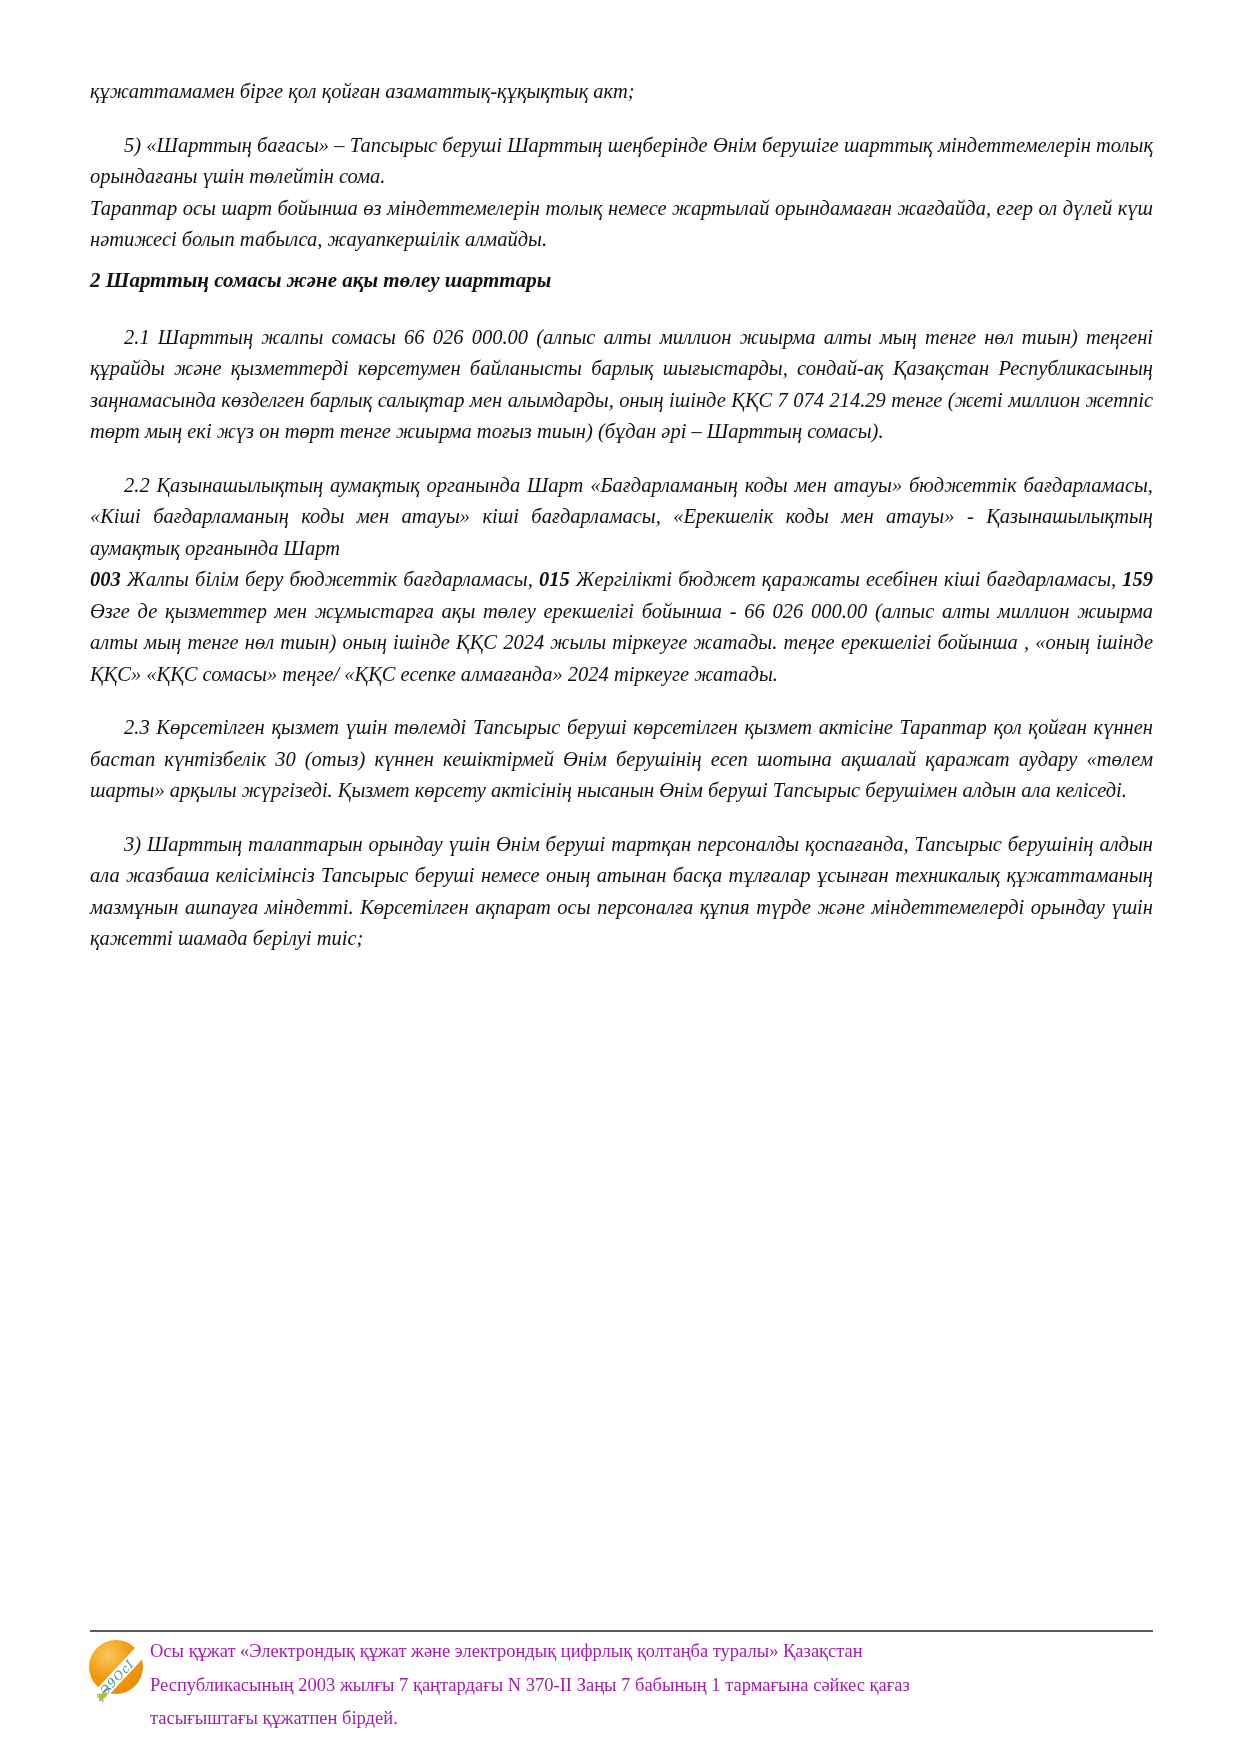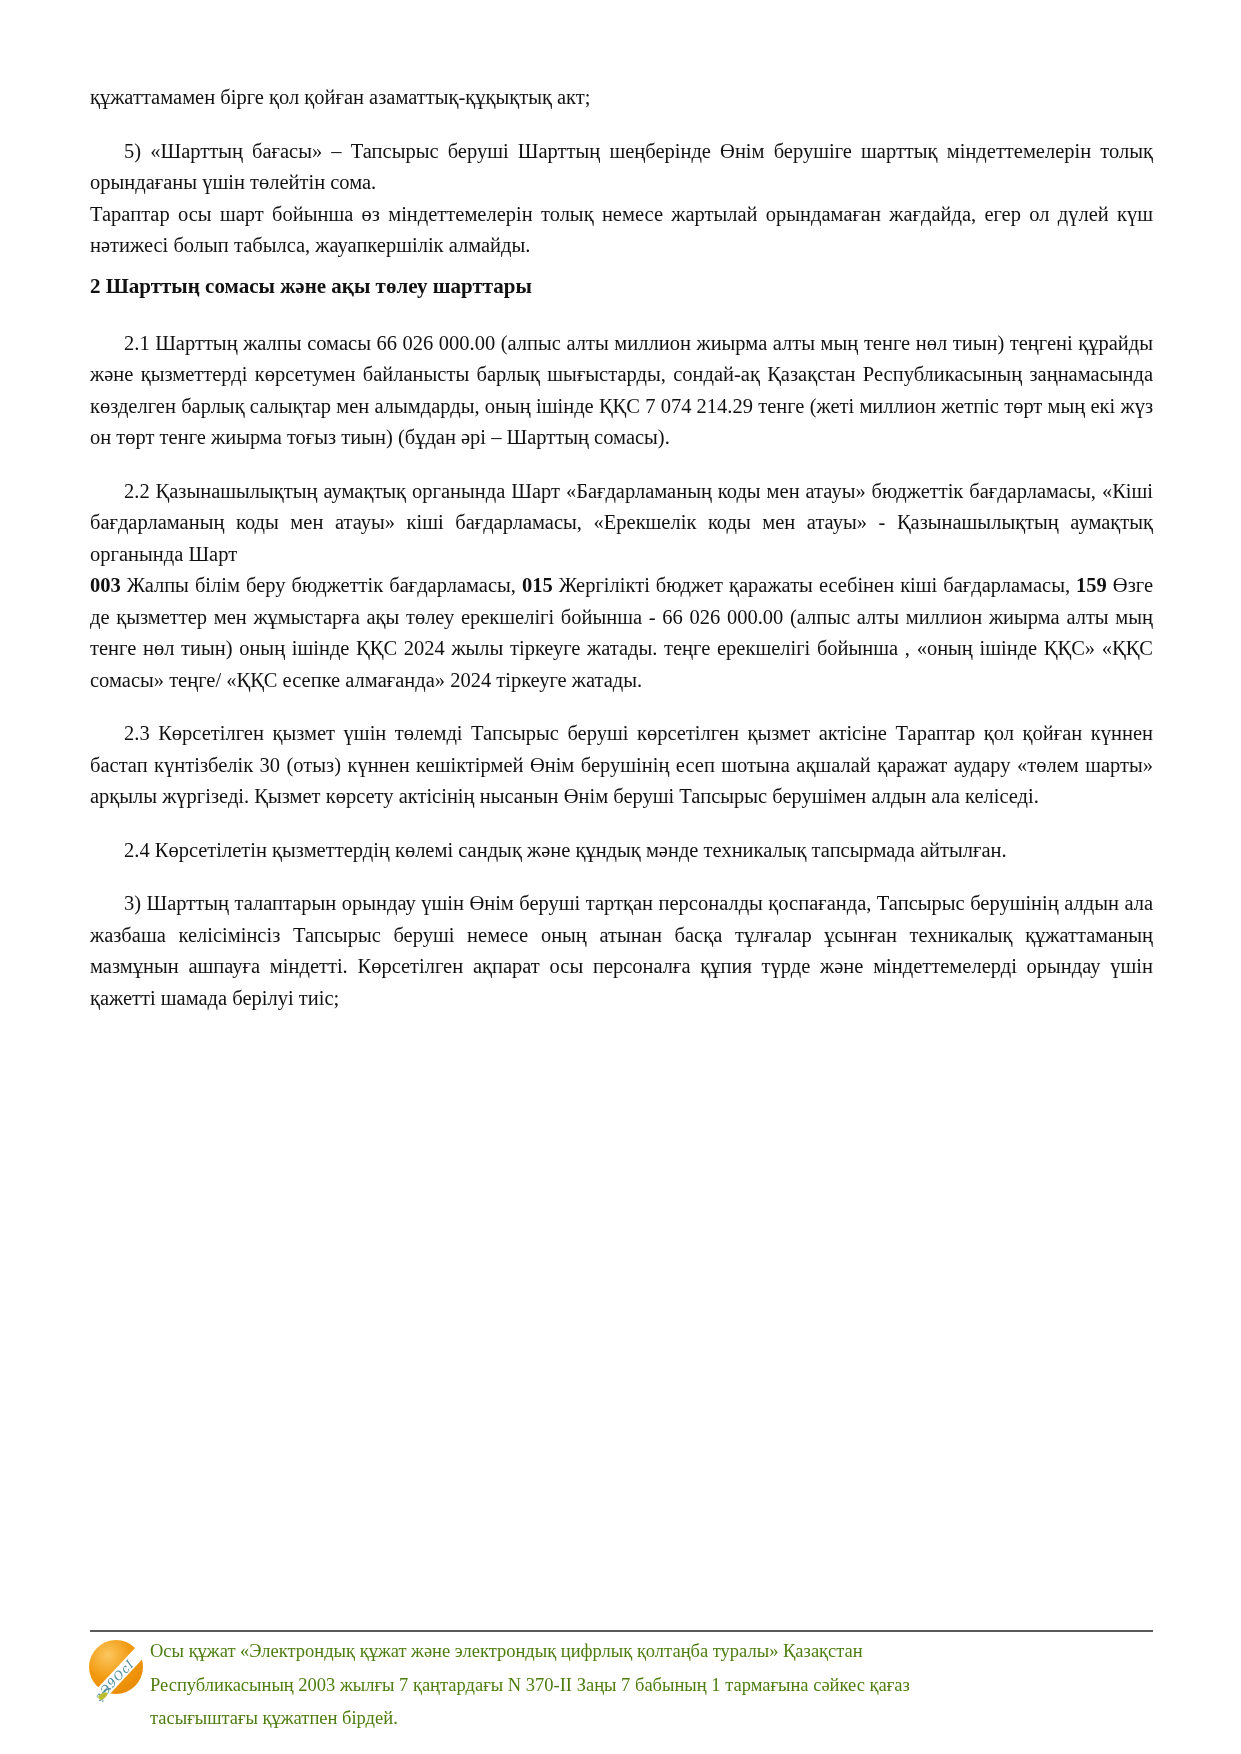--- a/index.html
+++ b/index.html
@@ -9,22 +9,23 @@
     height: 1754px;
     margin: 0 auto;
     background: #ffffff;
     font-family: "Liberation Serif", "DejaVu Serif", serif;
     color: #111111;
     overflow: hidden;
   }
   .content {
     position: absolute;
     left: 90px;
-    top: 82px;
+    top: 76px;
     width: 1063px;
+    font-style: italic;
   }
   .p {
     font-size: 20.5px;
     line-height: 31.5px;
     text-align: justify;
     white-space: pre-wrap;
     margin: 22px 0 0 0;
   }
   .p.indent { text-indent: 34px; }
   .p.noindent { text-indent: 0; }
@@ -55,39 +56,38 @@
     top: 5px;
     width: 60px;
     height: 70px;
   }
   .footer-note {
     margin: 5px 0 0 60px;
     font-size: 18.5px;
     line-height: 33.5px;
     white-space: pre-line;
     text-align: left;
-    color: #4d7c0f;
+    color: #a21caf;
   }
 </style>
 </head>
 <body>
 
 <div class="page">
 
   <div class="content">
 
   <div class="p noindent"><span>құжаттамамен бірге қол қойған азаматтық-құқықтық акт;</span></div>
       <div class="p indent"><span>5) «Шарттың бағасы» – Тапсырыс беруші Шарттың шеңберінде Өнім берушіге шарттық міндеттемелерін толық орындағаны үшін төлейтін сома.
 Тараптар осы шарт бойынша өз міндеттемелерін толық немесе жартылай орындамаған жағдайда, егер ол дүлей күш нәтижесі болып табылса, жауапкершілік алмайды.</span></div>
       <div class="h"><span>2 Шарттың сомасы және ақы төлеу шарттары</span></div>
       <div class="p indent"><span>2.1 Шарттың жалпы сомасы 66 026 000.00 (алпыс алты миллион жиырма алты мың тенге нөл тиын) теңгені құрайды және қызметтерді көрсетумен байланысты барлық шығыстарды, сондай-ақ Қазақстан Республикасының заңнамасында көзделген барлық салықтар мен алымдарды, оның ішінде ҚҚС 7 074 214.29 тенге (жеті миллион жетпіс төрт мың екі жүз он төрт тенге жиырма тоғыз тиын) (бұдан әрі – Шарттың сомасы).</span></div>
       <div class="p indent"><span>2.2 Қазынашылықтың аумақтық органында Шарт «Бағдарламаның коды мен атауы» бюджеттік бағдарламасы, «Кіші бағдарламаның коды мен атауы» кіші бағдарламасы, «Ерекшелік коды мен атауы» - Қазынашылықтың аумақтық органында Шарт
 </span><span class="bold">003</span><span> Жалпы білім беру бюджеттік бағдарламасы, </span><span class="bold">015</span><span> Жергілікті бюджет қаражаты есебінен кіші бағдарламасы, </span><span class="bold">159</span><span> Өзге де қызметтер мен жұмыстарға ақы төлеу ерекшелігі бойынша - 66 026 000.00 (алпыс алты миллион жиырма алты мың тенге нөл тиын) оның ішінде ҚҚС 2024 жылы тіркеуге жатады. теңге ерекшелігі бойынша , «оның ішінде ҚҚС» «ҚҚС сомасы» теңге/ «ҚҚС есепке алмағанда» 2024 тіркеуге жатады.</span></div>
       <div class="p indent"><span>2.3 Көрсетілген қызмет үшін төлемді Тапсырыс беруші көрсетілген қызмет актісіне Тараптар қол қойған күннен бастап күнтізбелік 30 (отыз) күннен кешіктірмей Өнім берушінің есеп шотына ақшалай қаражат аудару «төлем шарты» арқылы жүргізеді. Қызмет көрсету актісінің нысанын Өнім беруші Тапсырыс берушімен алдын ала келіседі.</span></div>
-      <div class="p indent"><span>2.4 Көрсетілетін қызметтердің көлемі сандық және құндық мәнде техникалық тапсырмада айтылған.</span></div>
       <div class="p indent"><span>3) Шарттың талаптарын орындау үшін Өнім беруші тартқан персоналды қоспағанда, Тапсырыс берушінің алдын ала жазбаша келісімінсіз Тапсырыс беруші немесе оның атынан басқа тұлғалар ұсынған техникалық құжаттаманың мазмұнын ашпауға міндетті. Көрсетілген ақпарат осы персоналға құпия түрде және міндеттемелерді орындау үшін қажетті шамада берілуі тиіс;</span></div>
     </div>
 
   <div class="footer">
     <div class="footer-divider"></div>
     <div class="footer-logo">
       <svg width="60" height="70" viewBox="0 0 60 70" xmlns="http://www.w3.org/2000/svg">
         <defs>
           <radialGradient id="og" cx="35%" cy="28%" r="80%">
             <stop offset="0%" stop-color="#FBC75F"></stop>

